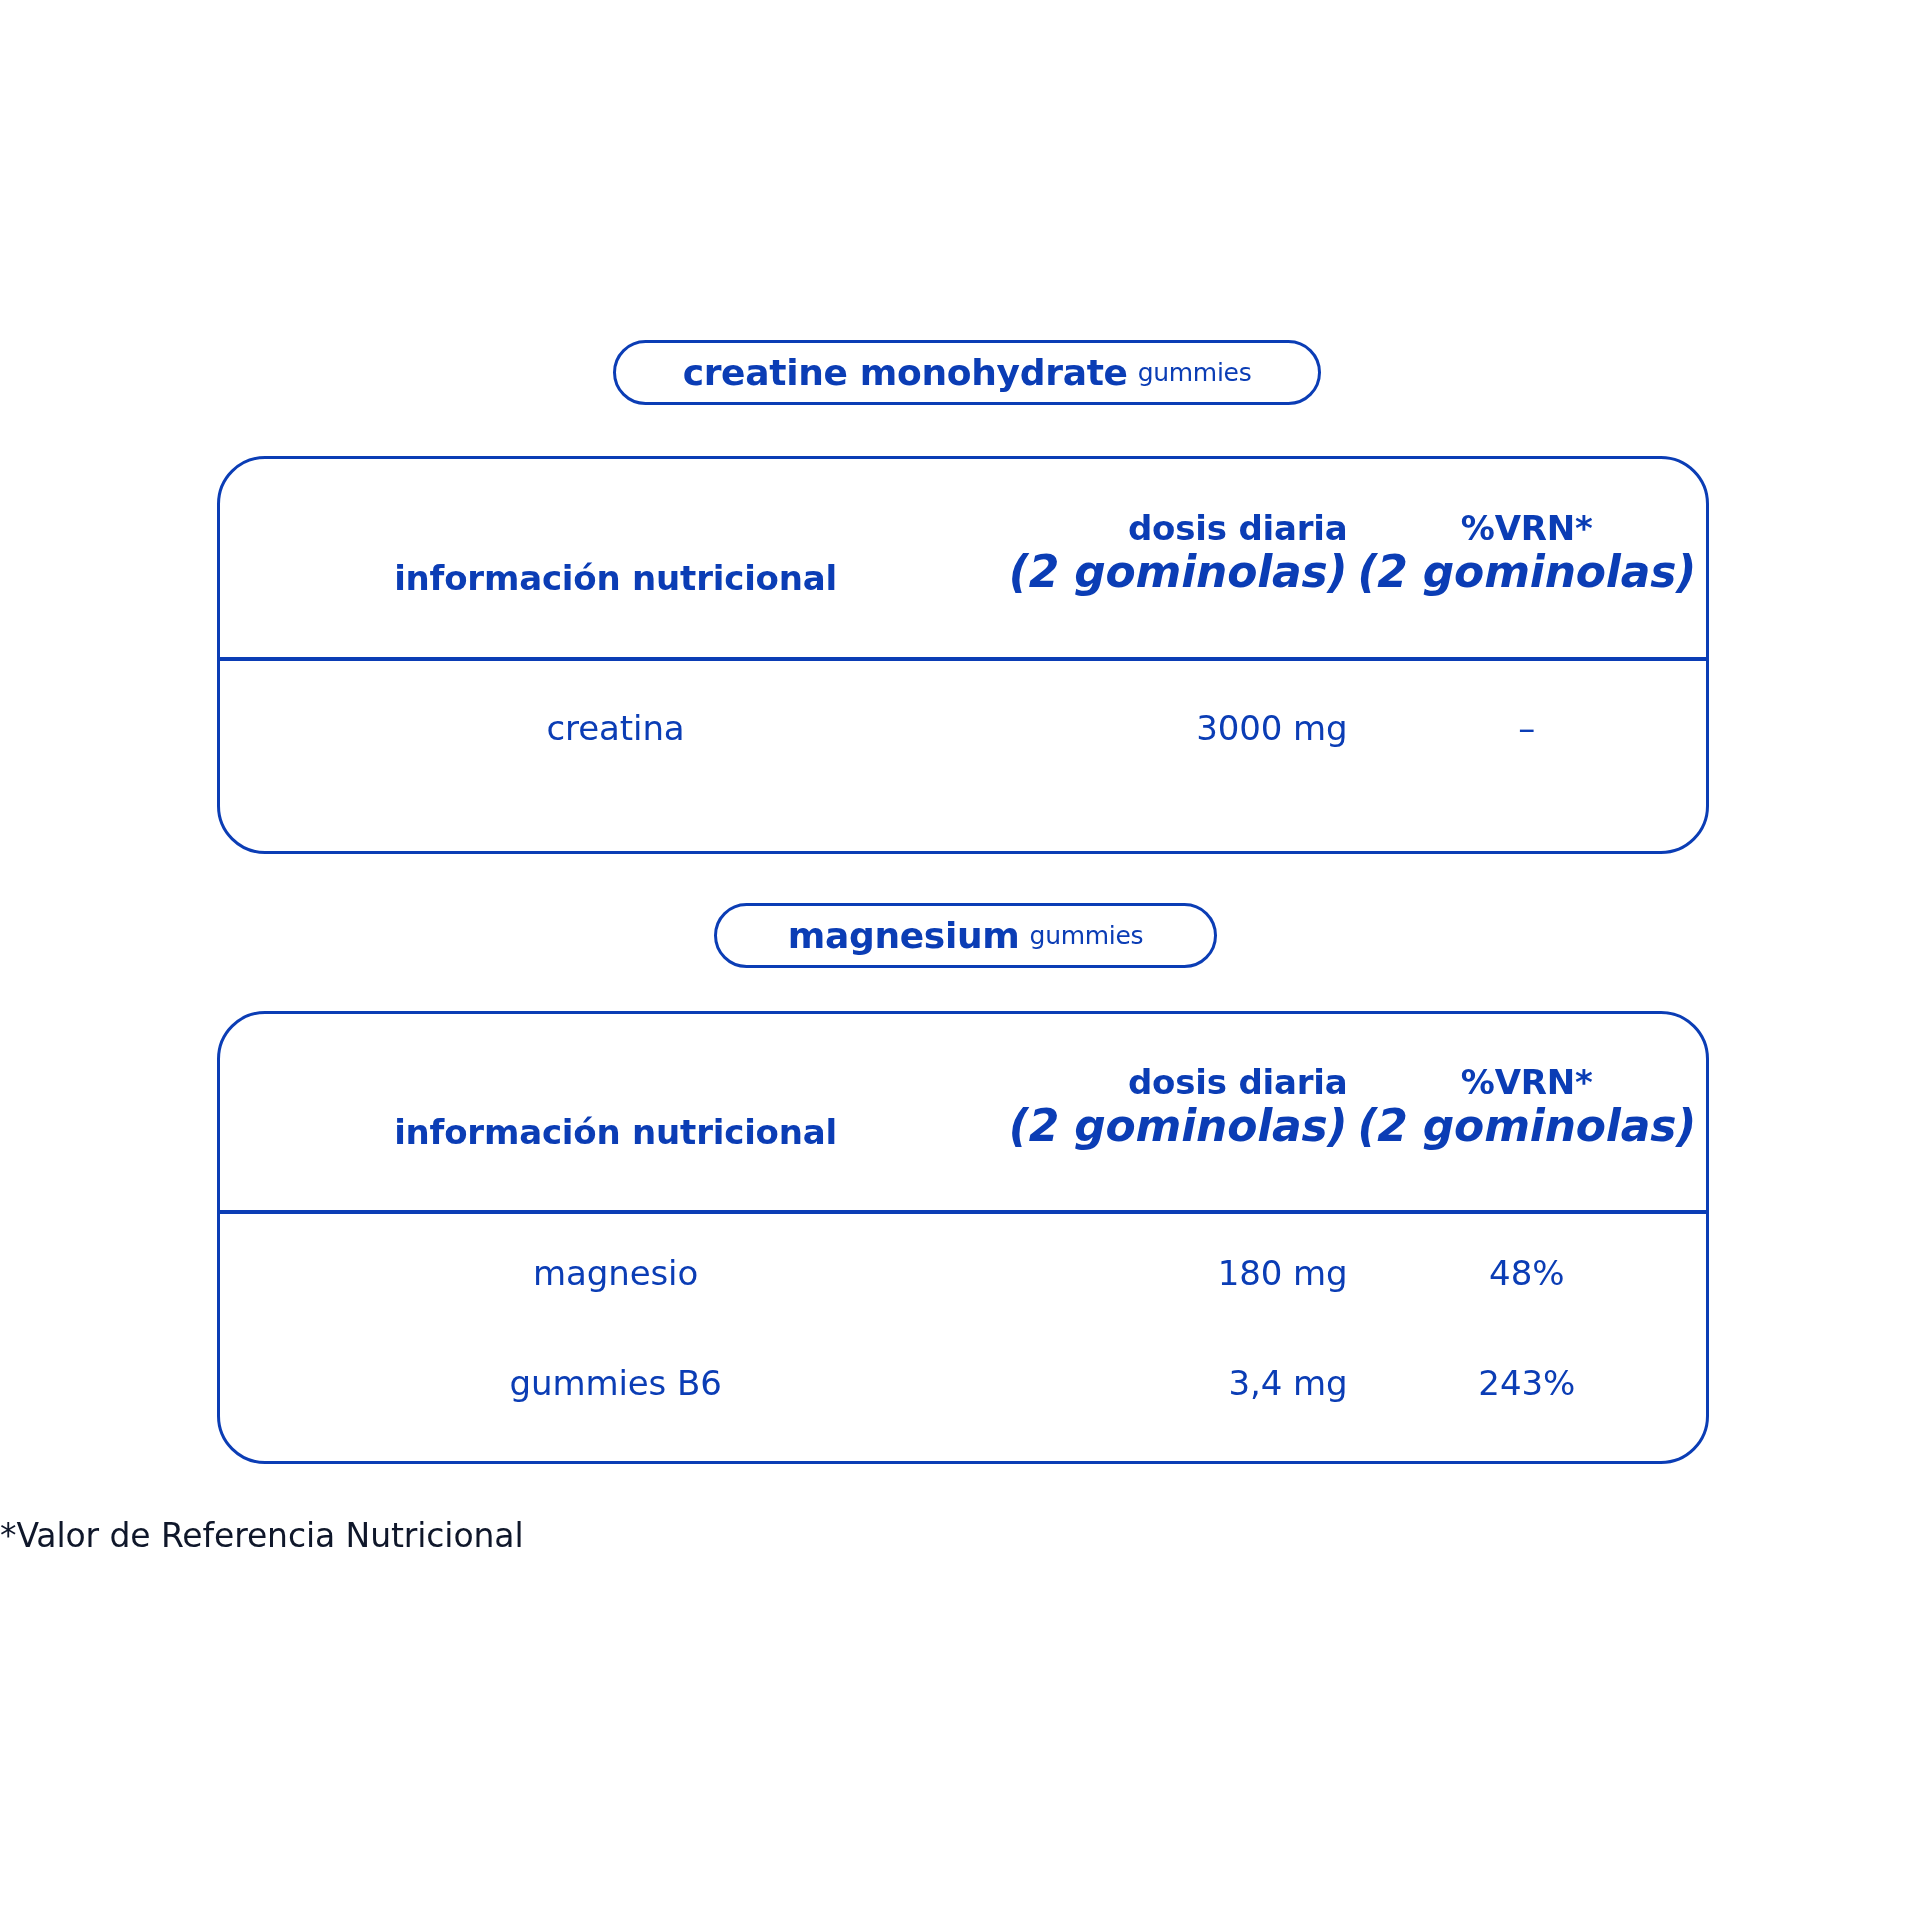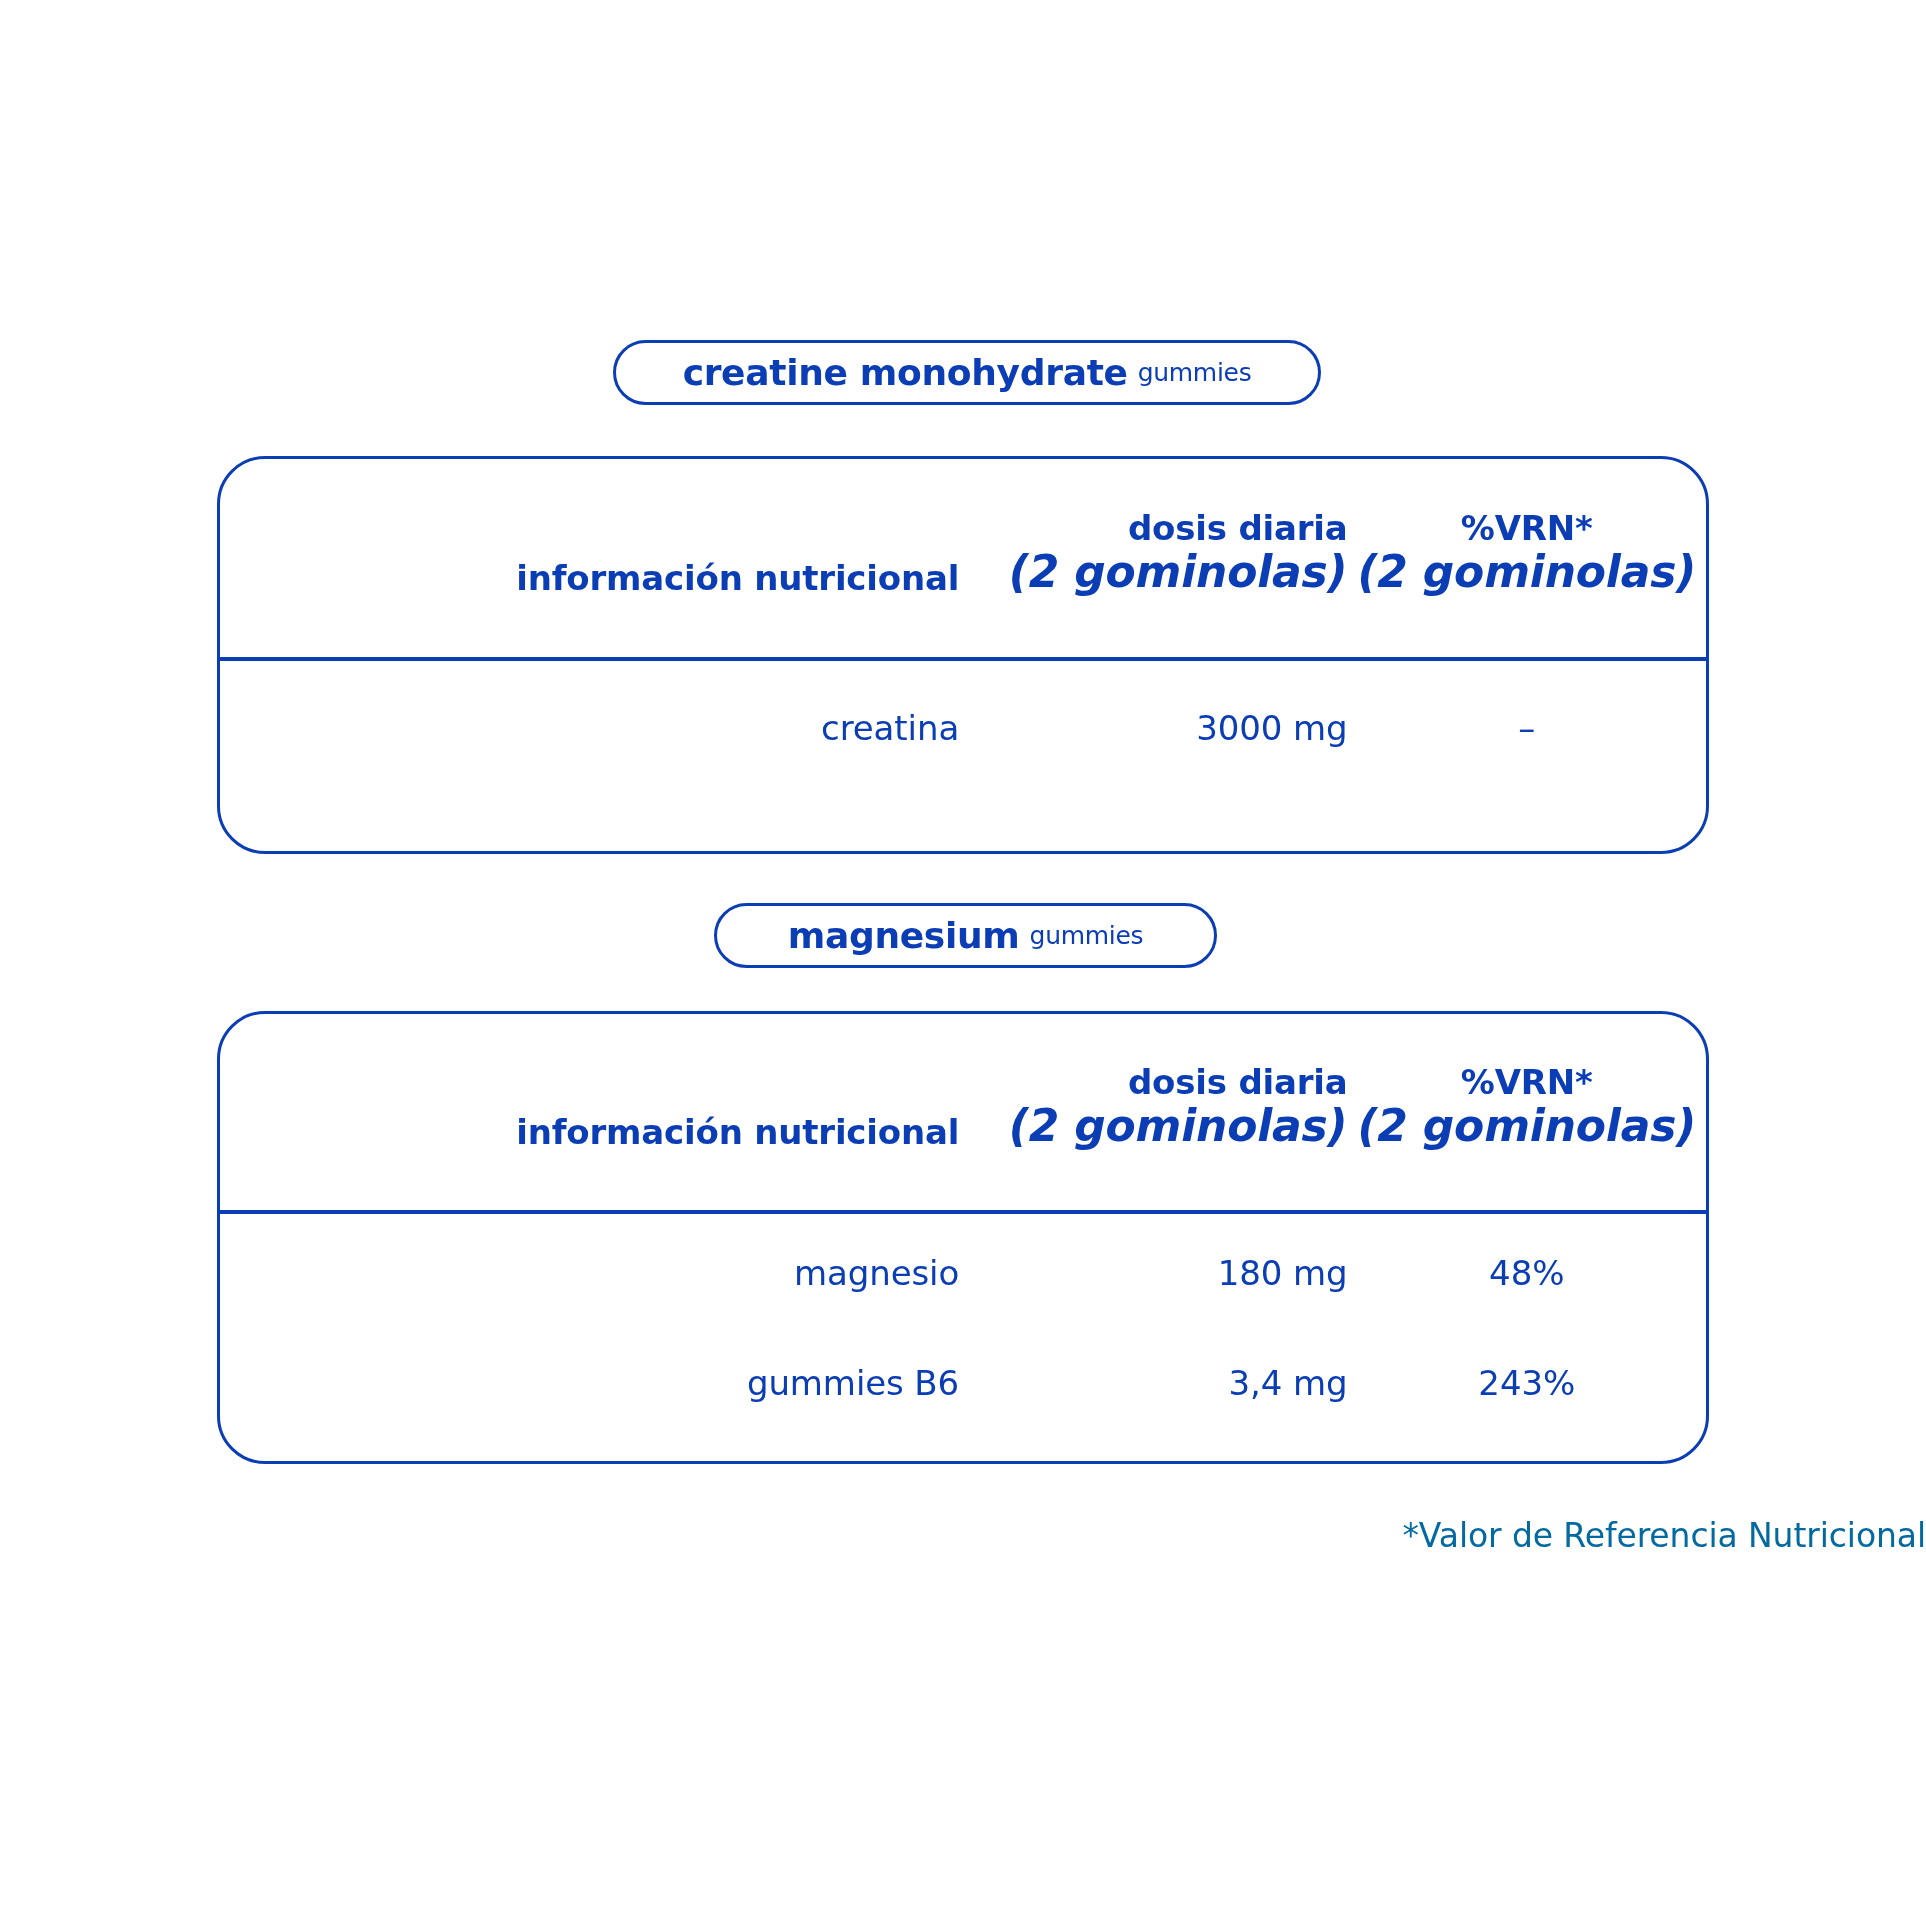--- a/index.html
+++ b/index.html
@@ -97,21 +97,21 @@
     position: absolute;
     left: 0;
     right: 0;
     display: flex;
     align-items: flex-end;
   }
   .col-name {
     width: 742px;
     padding-left: 52px;
     box-sizing: border-box;
-    text-align: right;
+    text-align: center;
   }
   .col-dose {
     width: 390px;
     text-align: right;
   }
   .col-vrn {
     width: 360px;
     text-align: center;
   }
 
@@ -147,25 +147,25 @@
   #card-magnesium .header-row { top: 49px; }
   #card-magnesium .data-row-0 { top: 242px; }
   #card-magnesium .data-row-1 { top: 352px; }
 
   
   #footnote {
     position: absolute;
     left: 0;
     right: 0;
     top: 1516px;
-    text-align: right;
+    text-align: left;
     font-weight: 400;
     font-size: 33px;
     letter-spacing: -0.1px;
-    color: #0369a1;
+    color: #0f172a;
   }
 </style>
 </head>
 <body>
 
 <div class="page">
 
   <div class="badge" id="badge-creatine">
     <span class="badge-strong">creatine monohydrate</span>
     <span class="badge-light">gummies</span>

